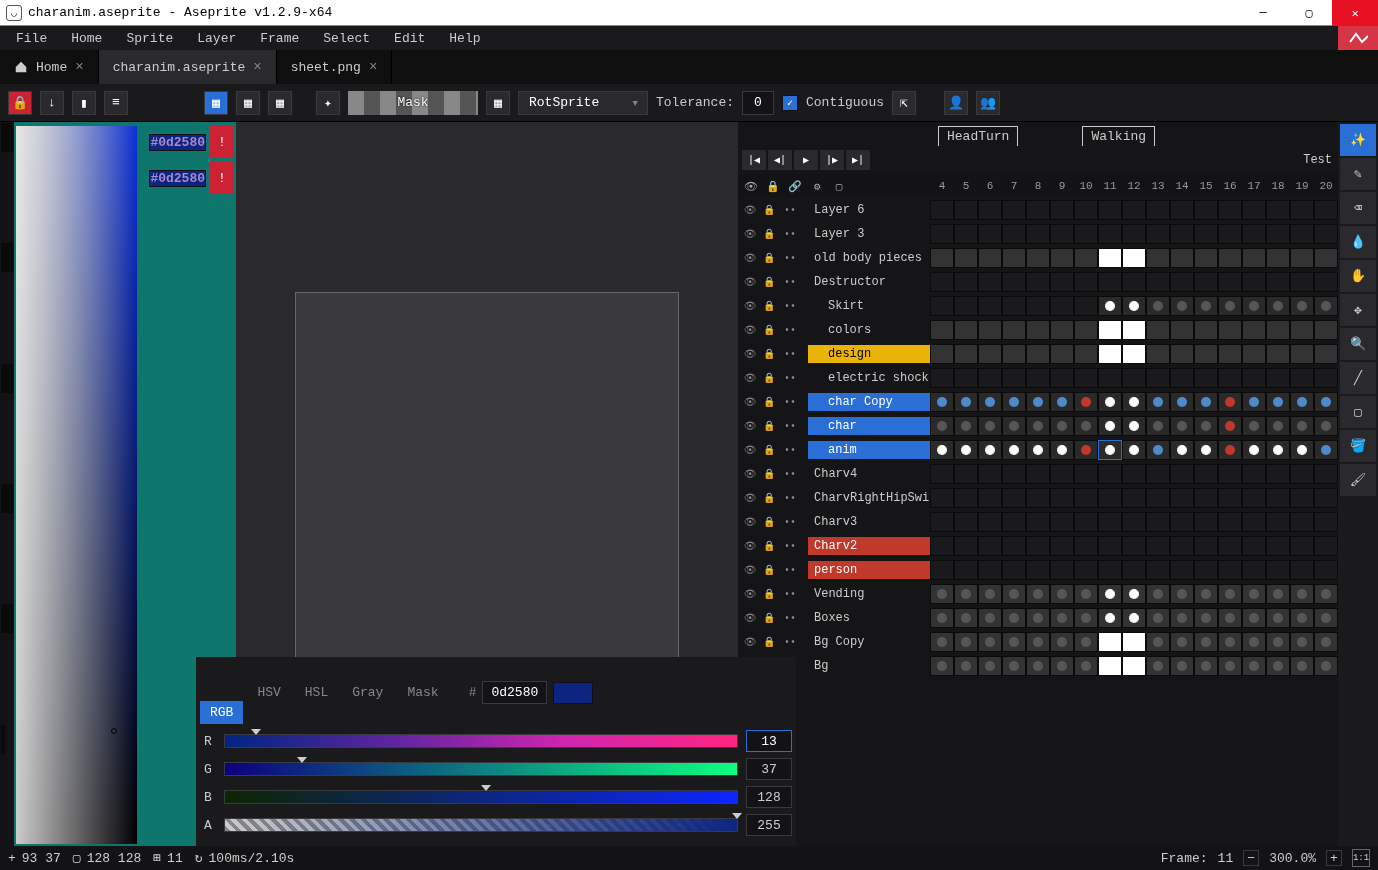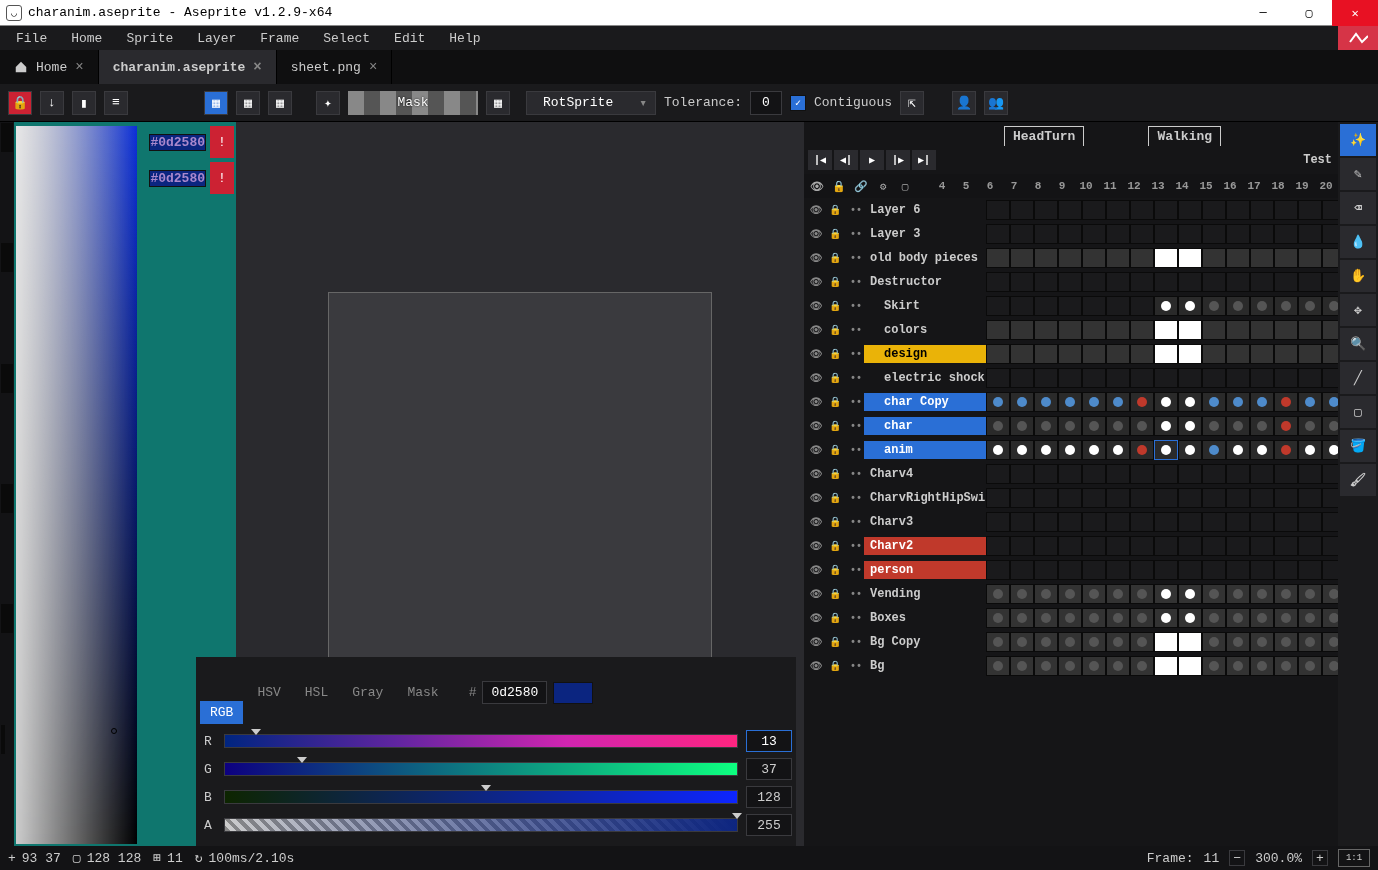--- a/index.html
+++ b/index.html
@@ -13,31 +13,31 @@
 .win-btn.close { background:#e81123; color:#fff; }
 
 
 .menubar { height:24px; background:#1a1a1c; display:flex; align-items:center; padding:0 4px; position:relative; }
 .menubar span { padding:0 12px; color:#ccc; cursor:pointer; }
 .menubar .corner { position:absolute; right:0; top:0; width:40px; height:24px; background:#d63447; display:flex; align-items:center; justify-content:center; }
 
 
 .tabbar { height:34px; background:#0f0f10; display:flex; align-items:stretch; }
 .tab { display:flex; align-items:center; padding:0 14px; color:#ccc; border-right:1px solid #000; position:relative; gap:8px; }
-.tab.active { background:#2a2a2e;font-weight:bold; }
+.tab.active { background:#2a2a2e; }
 .tab .close { font-size:14px; color:#888; }
 .tab .home-icon { width:14px; height:14px; }
 
 
 .toolbar { height:38px; background:#1a1a1c; display:flex; align-items:center; padding:0 8px; gap:8px; border-bottom:1px solid #000; }
 .tool-ico { width:24px; height:24px; display:flex; align-items:center; justify-content:center; background:#2a2a2e; border:1px solid #3a3a3e; }
 .tool-ico.red { background:#c23; }
 .tool-ico.sel { background:#2a6fd6; }
 .mask-strip { width:130px; height:24px; background:repeating-linear-gradient(90deg,#888 0 16px,#555 16px 32px); display:flex; align-items:center; justify-content:center; color:#fff; text-shadow:0 0 2px #000; }
-.dropdown { height:24px; background:#2a2a2e; border:1px solid #3a3a3e; padding:0 30px 0 16px; display:flex; align-items:center; position:relative; min-width:130px;margin-left:8px; }
+.dropdown { height:24px; background:#2a2a2e; border:1px solid #3a3a3e; padding:0 30px 0 10px; display:flex; align-items:center; position:relative; min-width:130px; }
 .dropdown::after { content:'▾'; position:absolute; right:8px; color:#888; }
 .label { color:#ccc; }
 .num-field { width:32px; height:24px; background:#131315; border:1px solid #3a3a3e; display:flex; align-items:center; justify-content:center; }
 .checkbox { width:16px; height:16px; background:#2a6fd6; border:1px solid #111; display:flex; align-items:center; justify-content:center; font-size:10px; color:#fff; }
 
 
 .main { display:flex; height:calc(870px - 26px - 24px - 34px - 38px - 24px); }
 
 
 .left-col { width:236px; background:#0f766e; display:flex; }
@@ -70,21 +70,21 @@
 .ce-val { width:46px; height:22px; background:#131315; border:1px solid #3a3a3e; display:flex; align-items:center; justify-content:center; color:#ccc; }
 .ce-val.sel { border-color:#2a6fd6; color:#fff; }
 .slider-r { background:linear-gradient(to right,#002580,#6025a0,#d025b0,#ff2580); }
 .slider-g { background:linear-gradient(to right,#0d0080,#0d8080,#0dff80); }
 .slider-b { background:linear-gradient(to right,#0d2500,#0d2580,#0d25ff); }
 .slider-a { background:repeating-linear-gradient(45deg,#888 0 4px,#ccc 4px 8px); position:relative; }
 .slider-a::after { content:''; position:absolute; inset:0; background:linear-gradient(to right,transparent,#0d2580); }
 .marker { position:absolute; top:-6px; width:0; height:0; border-left:5px solid transparent; border-right:5px solid transparent; border-top:6px solid #ccc; }
 
 
-.right-panel { width:574px; background:#151517; display:flex;font-weight:bold; }
+.right-panel { width:640px; background:#151517; display:flex; }
 .layers { flex:1; display:flex; flex-direction:column; overflow:hidden; }
 .tags-row { height:24px; display:flex; align-items:flex-end; padding-left:200px; }
 .tag { border:1px solid #ccc; border-bottom:none; padding:2px 8px; font-size:11px; color:#ccc; margin-right:4px; }
 .tag.first { margin-left:0; }
 .play-row { height:28px; display:flex; align-items:center; padding-left:4px; gap:2px; }
 .play-btn { width:24px; height:20px; background:#2a2a2e; display:flex; align-items:center; justify-content:center; font-size:10px; }
 .test-lbl { margin-left:auto; margin-right:6px; color:#ccc; font-size:12px; }
 .frame-header { height:24px; display:flex; align-items:center; background:#131315; }
 .layer-controls { width:200px; display:flex; align-items:center; gap:4px; padding:0 4px; }
 .lc-ico { width:18px; height:18px; display:flex; align-items:center; justify-content:center; color:#aaa; font-size:11px; }
@@ -113,21 +113,21 @@
 
 .right-tools { width:40px; background:#1a1a1c; display:flex; flex-direction:column; gap:2px; padding:2px; }
 .rt-btn { height:32px; display:flex; align-items:center; justify-content:center; background:#2a2a2e; color:#ccc; }
 .rt-btn.active { background:#2a6fd6; }
 
 
 .statusbar { position:absolute; bottom:0; left:0; right:0; height:24px; background:#131315; display:flex; align-items:center; padding:0 8px; gap:12px; color:#ccc; font-size:12px; }
 .statusbar .grp { display:flex; align-items:center; gap:6px; }
 .statusbar .right { margin-left:auto; display:flex; align-items:center; gap:10px; }
 .zoom-btn { width:16px; height:16px; display:flex; align-items:center; justify-content:center; border:1px solid #3a3a3e; }
-.one-one { width:32px; height:18px; border:1px solid #666; display:flex; align-items:center; justify-content:center; font-size:9px; }
+.one-one { width:18px; height:18px; border:1px solid #666; display:flex; align-items:center; justify-content:center; font-size:9px; }
 </style>
 </head>
 <body>
 
 <div class="titlebar">
   <div class="icon">◡</div>
   <span>charanim.aseprite - Aseprite v1.2.9-x64</span>
   <div class="win-controls">
     <div class="win-btn">—</div>
     <div class="win-btn">▢</div>

